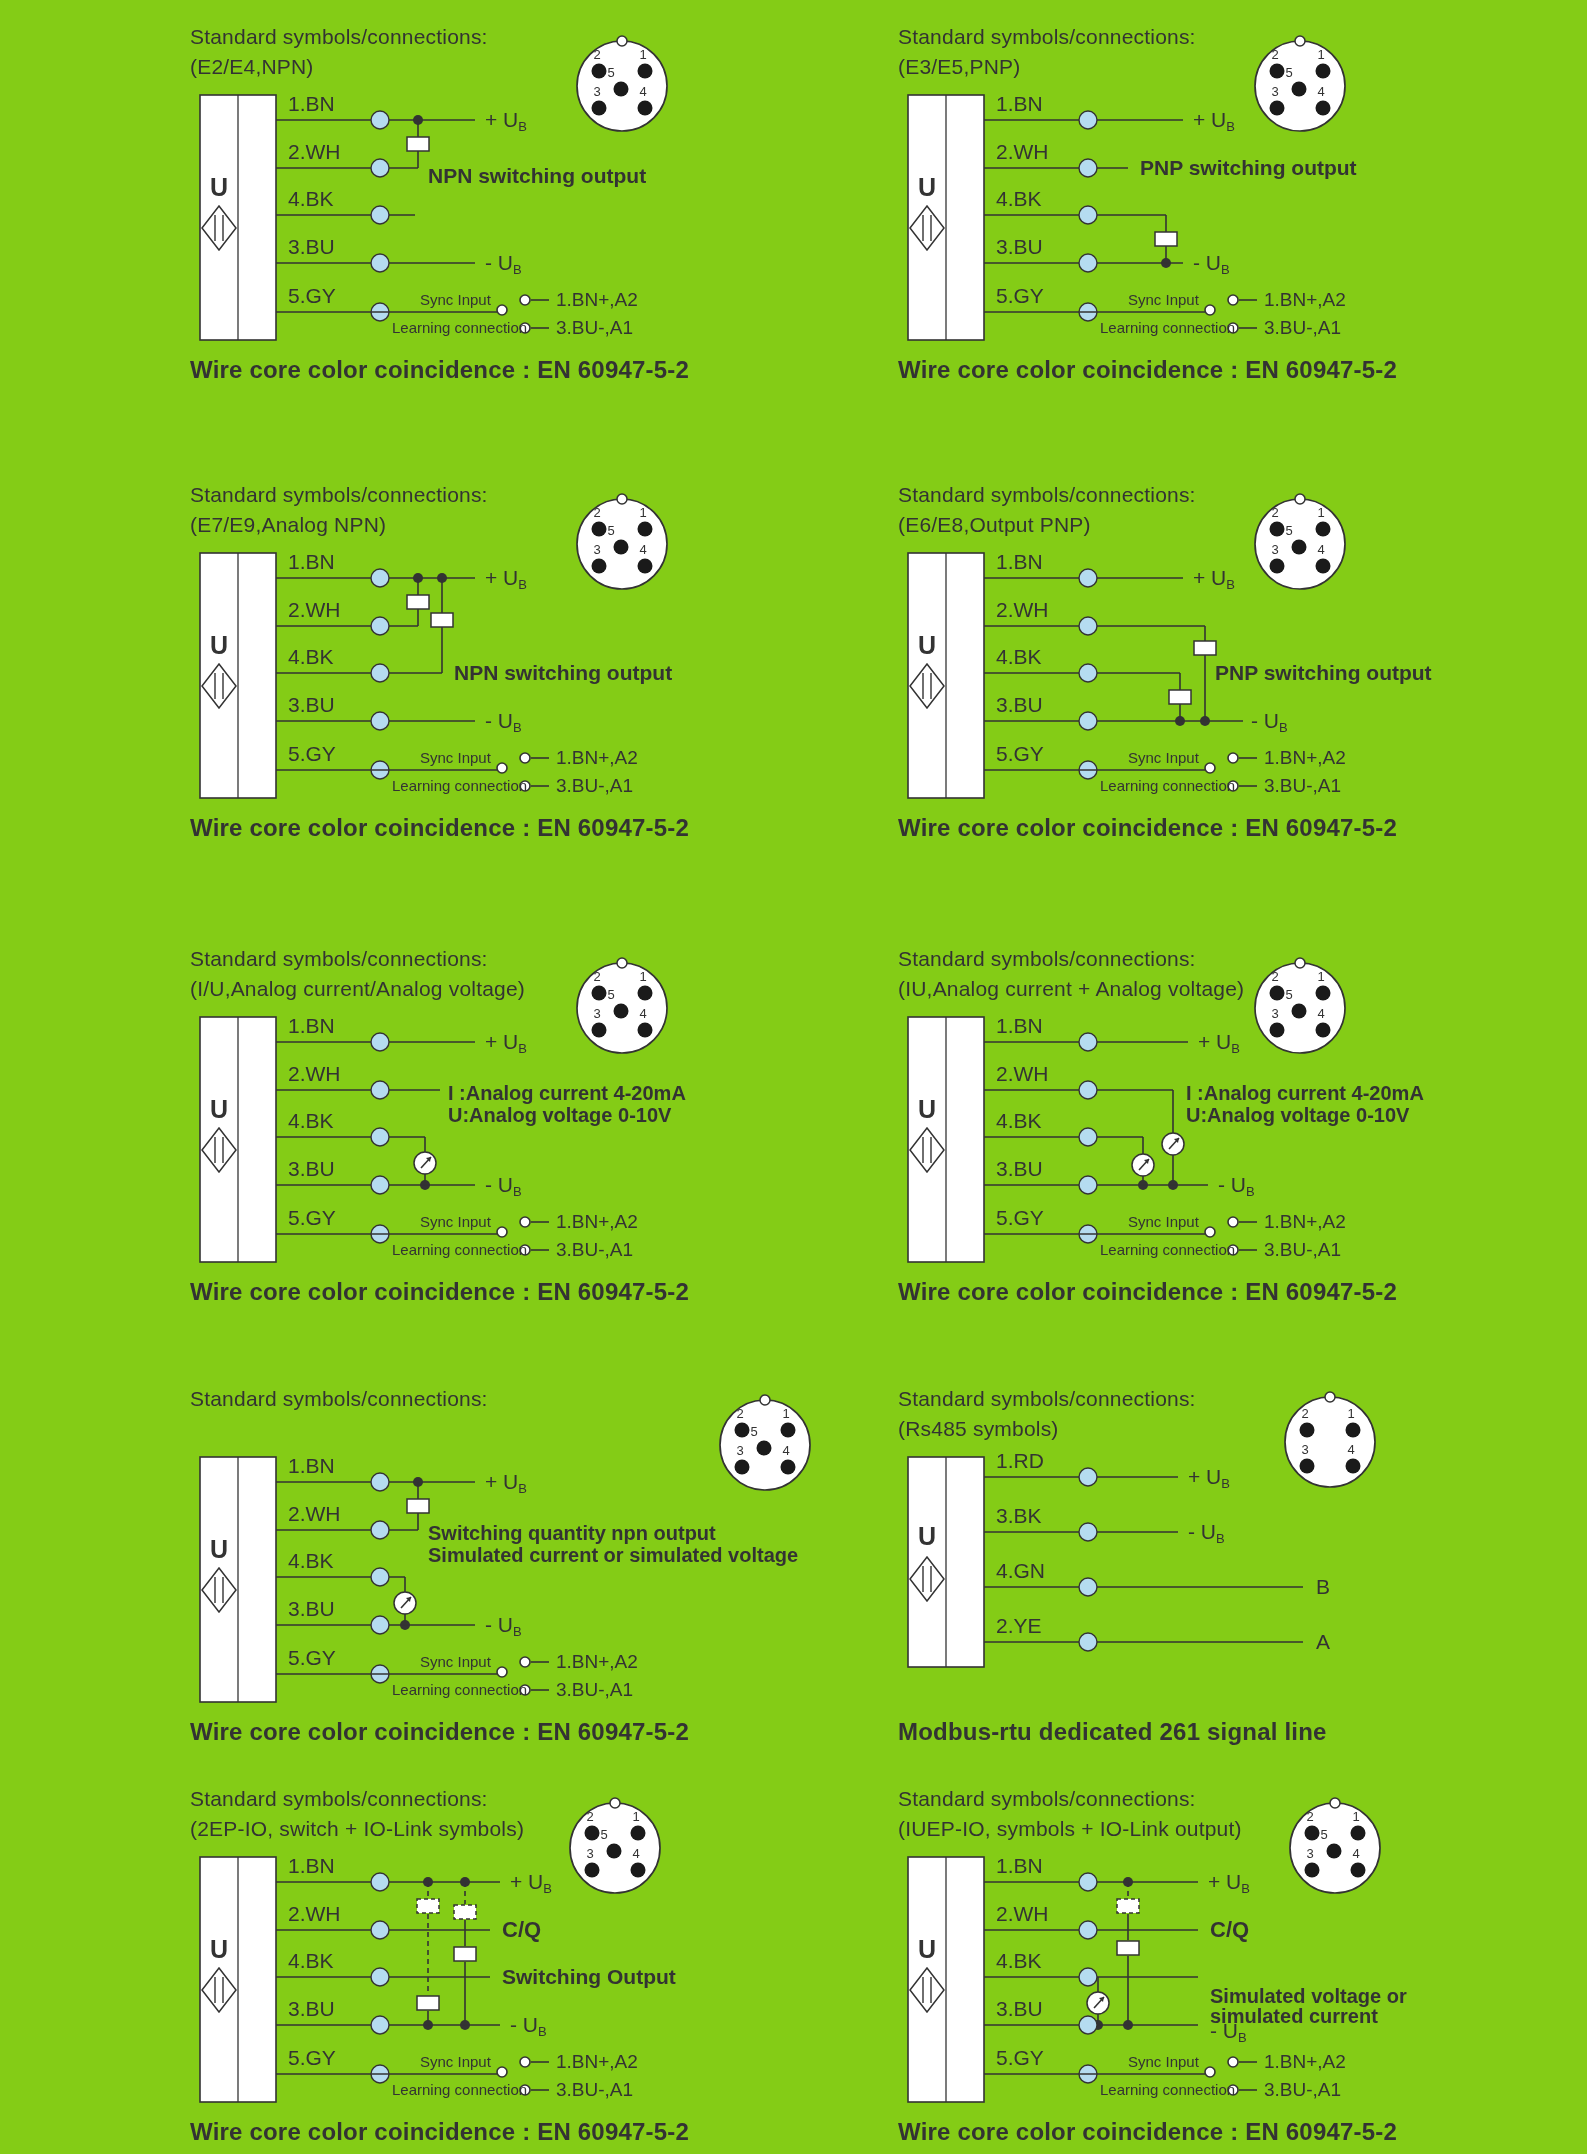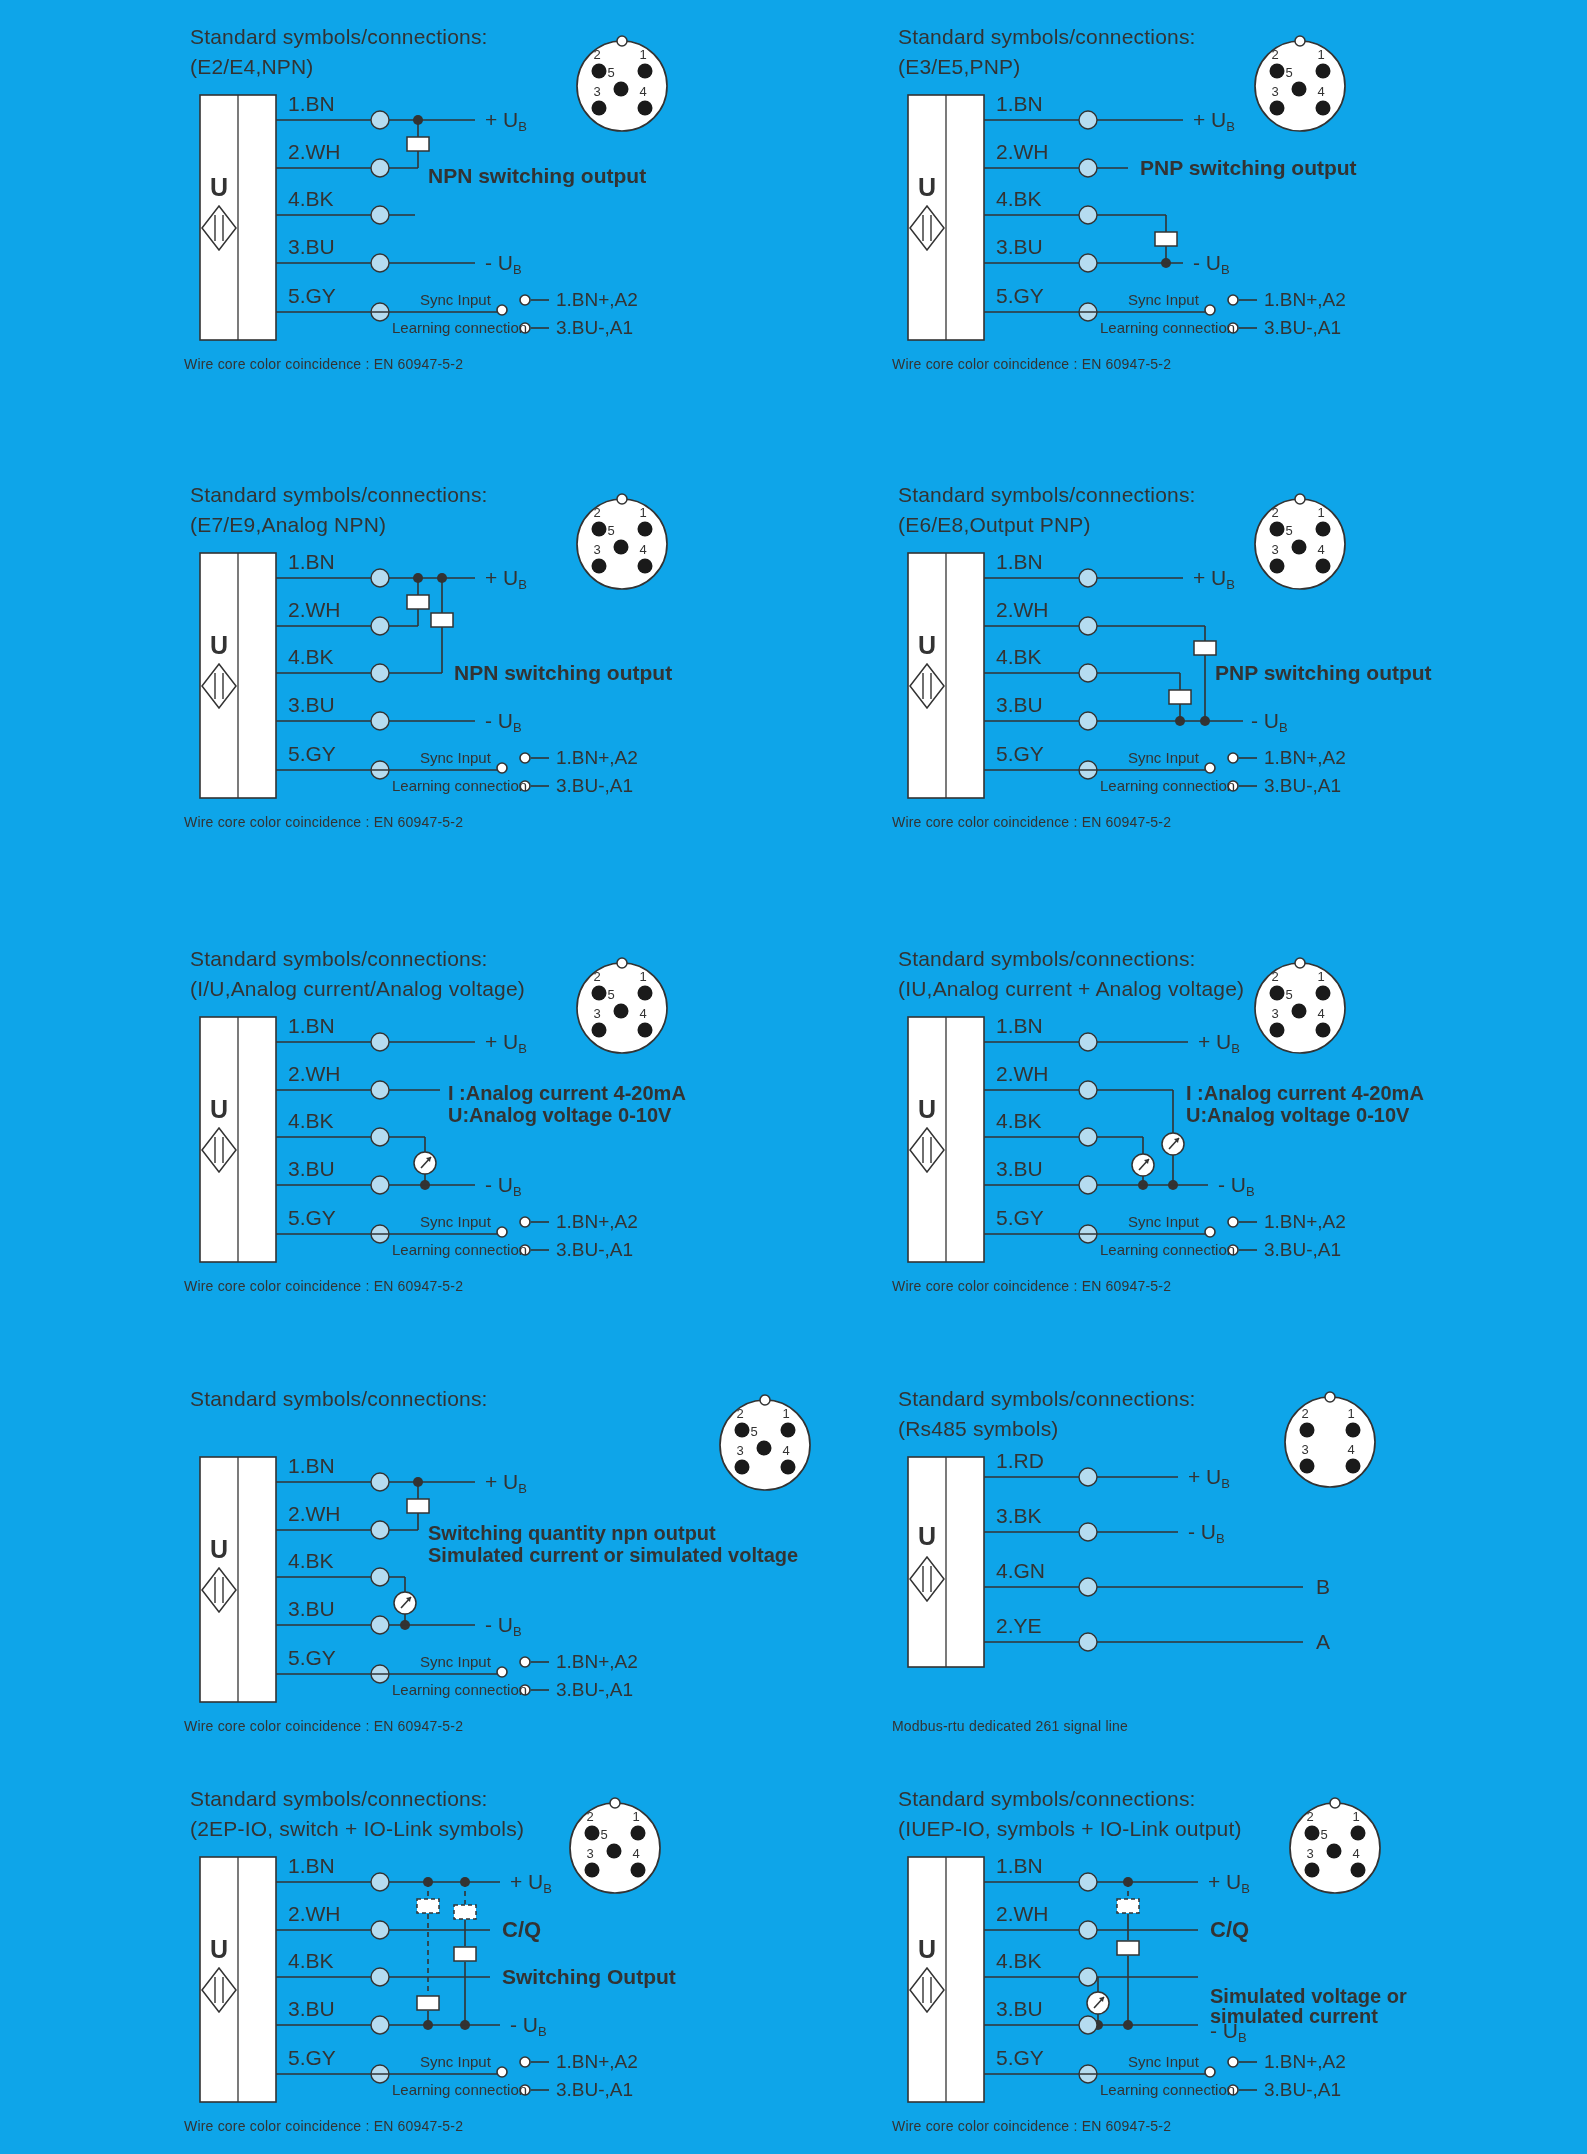--- a/index.html
+++ b/index.html
@@ -1,26 +1,26 @@
 <!DOCTYPE html>
 <html><head>
 <meta charset="utf-8">
 <style>
   html,body{margin:0;padding:0;background:#fff;}
   .page{
-    position:relative;width:1587px;height:2154px;background:#0ea5e9;
+    position:relative;width:1587px;height:2154px;background:#84cc16;
     font-family:"Liberation Sans",sans-serif;color:#333;overflow:hidden;
   }
   .panel{position:absolute;width:700px;height:405px;}
   .ptitle{
     position:absolute;left:10px;top:2px;font-size:21px;font-weight:500;
     line-height:30px;letter-spacing:.2px;white-space:nowrap;color:#333;
   }
   .caption{
-    position:absolute;left:4px;top:336px;font-size:14px;font-weight:400;
+    position:absolute;left:10px;top:336px;font-size:24px;font-weight:700;
     white-space:nowrap;color:#333;letter-spacing:.2px;
   }
   svg.diagram{position:absolute;left:0;top:0;overflow:visible;}
 </style>
 </head>
 <body>
 
 <div class="page">
 
   <section class="panel" style="left:180px;top:20px">

